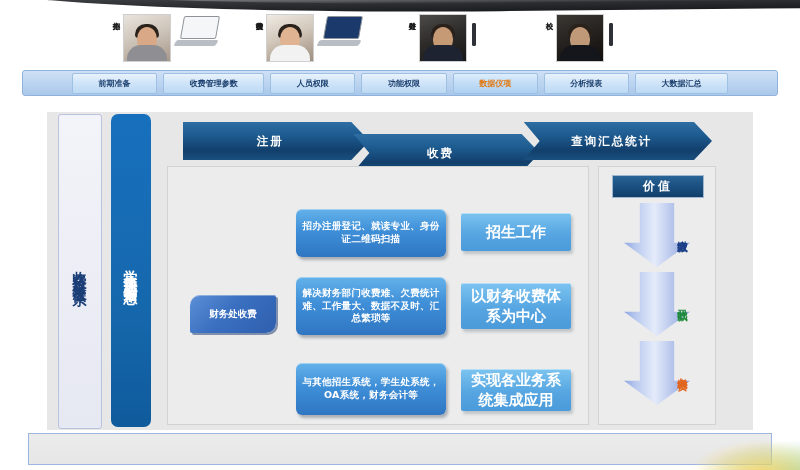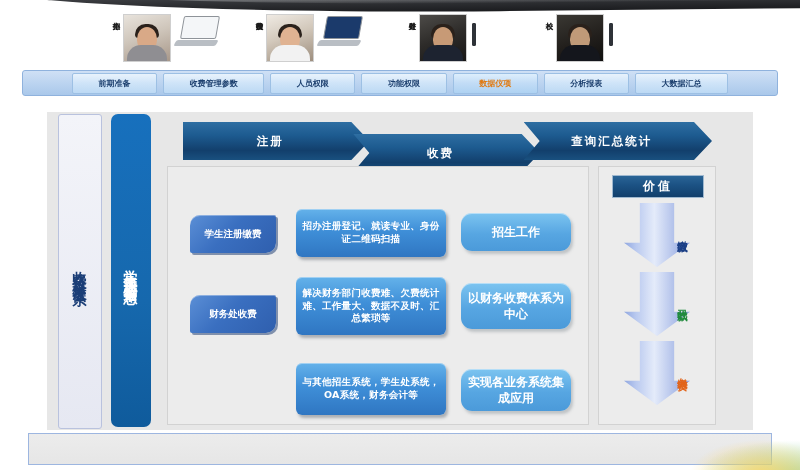--- a/index.html
+++ b/index.html
@@ -120,23 +120,23 @@
     border-radius:10px 2px 10px 2px;
     box-shadow:2px 2px 0 rgba(40,70,120,.55), inset 0 1px 0 rgba(255,255,255,.35);
   }
   .cell.effect{
     width:150px;font-size:9.5px;letter-spacing:.3px;
     background:linear-gradient(180deg,#64b2ea 0%,#3f8fd8 45%,#2f76c2 100%);
     border-radius:6px;
     box-shadow:2px 3px 3px rgba(90,100,110,.45), inset 0 1px 0 rgba(255,255,255,.4);
   }
   .cell.env{
-    width:110px;font-size:12px;
+    width:110px;font-size:15px;
     background:linear-gradient(180deg,#7cc4f0 0%,#57a6e2 55%,#4b9ad9 100%);
-    border-radius:11px;
+    border-radius:2px;
     box-shadow:2px 3px 3px rgba(110,120,130,.35), inset 0 1px 0 rgba(255,255,255,.45);
   }
   
   .arrow{position:absolute;left:25px;width:66px;}
   .arrow .shape{
     width:66px;height:64px;position:relative;
     background:linear-gradient(90deg,#8fa6e0 0%,#b9c9ef 18%,#e4ebfa 46%,#aebee9 78%,#8d9ede 100%);
     clip-path:polygon(24% 0, 76% 0, 76% 62%, 100% 62%, 50% 100%, 0 62%, 24% 62%);
     filter:drop-shadow(1px 1px 1px rgba(120,125,135,.5));
   }
@@ -246,21 +246,20 @@
     <span class="ctxt">收费</span>
   </div>
   <div class="chev" style="width:192px;margin-left:-16px;">
     <span class="cbg"></span>
     <span class="ctxt">查询汇总统计</span>
   </div>
 </div>
 
 <div class="matrix">
 
-  <div class="cell modus" style="left:22px;top:48px;">学生注册缴费</div>
   <div class="cell effect" style="left:128px;top:42px;height:48px;">招办注册登记、就读专业、身份证二维码扫描</div>
   <div class="cell env" style="left:293px;top:46px;height:38px;">招生工作</div>
 
   <div class="cell modus" style="left:22px;top:128px;">财务处收费</div>
   <div class="cell effect" style="left:128px;top:110px;height:58px;">解决财务部门收费难、欠费统计难、工作量大、数据不及时、汇总繁琐等</div>
   <div class="cell env" style="left:293px;top:116px;height:46px;">以财务收费体系为中心</div>
 
   <div class="cell effect" style="left:128px;top:196px;height:52px;">与其他招生系统，学生处系统，OA系统，财务会计等</div>
   <div class="cell env" style="left:293px;top:202px;height:42px;">实现各业务系统集成应用</div>
 </div>

